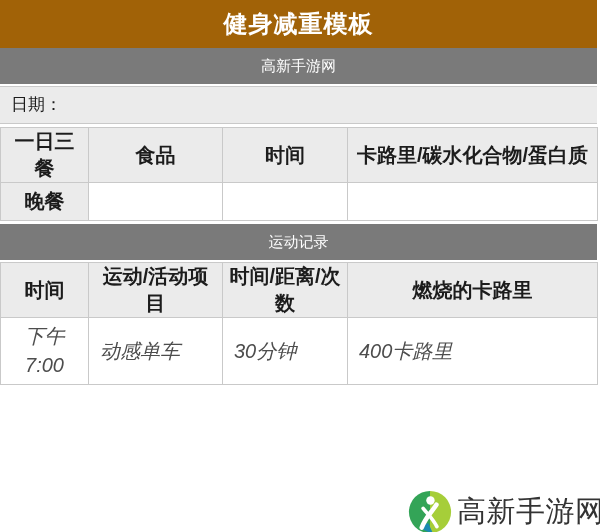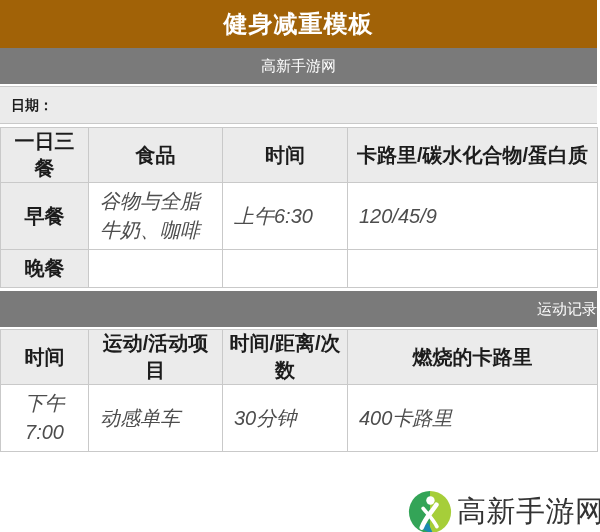--- a/index.html
+++ b/index.html
@@ -11,25 +11,25 @@
   .page{width:597px;}
   .title-bar{
     height:48px;background:#a16207;color:#ffffff;
     font-size:24px;font-weight:bold;text-align:center;line-height:48px;
     letter-spacing:1px;
   }
   .section-bar{
     height:36px;background:#7a7a7a;color:#ffffff;
     font-size:15px;text-align:center;line-height:36px;
   }
-  .section-bar.exercise{margin-top:3px;text-align:right;}
+  .section-bar.exercise{margin-top:3px;}
   .date-row{
     margin-top:2px;height:38px;background:#ebebeb;box-sizing:border-box;
     border-top:1px solid #c9c9c9;border-bottom:1px solid #c9c9c9;
-    font-weight:bold;font-size:14px;line-height:36px;padding-left:11px;color:#1c1c1c;
+    font-weight:normal;font-size:17px;line-height:36px;padding-left:11px;color:#1c1c1c;
   }
   table{width:597px;border-collapse:collapse;table-layout:fixed;}
   .diet-table{margin-top:3px;}
   .exercise-table{margin-top:2px;}
   th,td{border:1px solid #c9c9c9;font-size:20px;box-sizing:border-box;}
   th{
     background:#ebebeb;font-weight:bold;color:#1c1c1c;
     height:33px;text-align:center;padding:0 4px;
   }
   .label-cell{
@@ -79,26 +79,20 @@
         <col style="width:125px">
         <col style="width:250px">
       </colgroup>
     <tbody>
         <tr>
       <th>一日三餐</th>
       <th>食品</th>
       <th>时间</th>
       <th>卡路里/碳水化合物/蛋白质</th>
     </tr>
-    <tr class="row-tall">
-      <td class="label-cell">早餐</td>
-      <td class="data-cell">谷物与全脂牛奶、咖啡</td>
-      <td class="data-cell">上午6:30</td>
-      <td class="data-cell">120/45/9</td>
-    </tr>
     <tr class="row-mid">
       <td class="label-cell">晚餐</td>
       <td class="data-cell"></td>
       <td class="data-cell"></td>
       <td class="data-cell"></td>
     </tr>
   </tbody>
     </table>
 
   <div class="section-bar exercise">运动记录</div>

